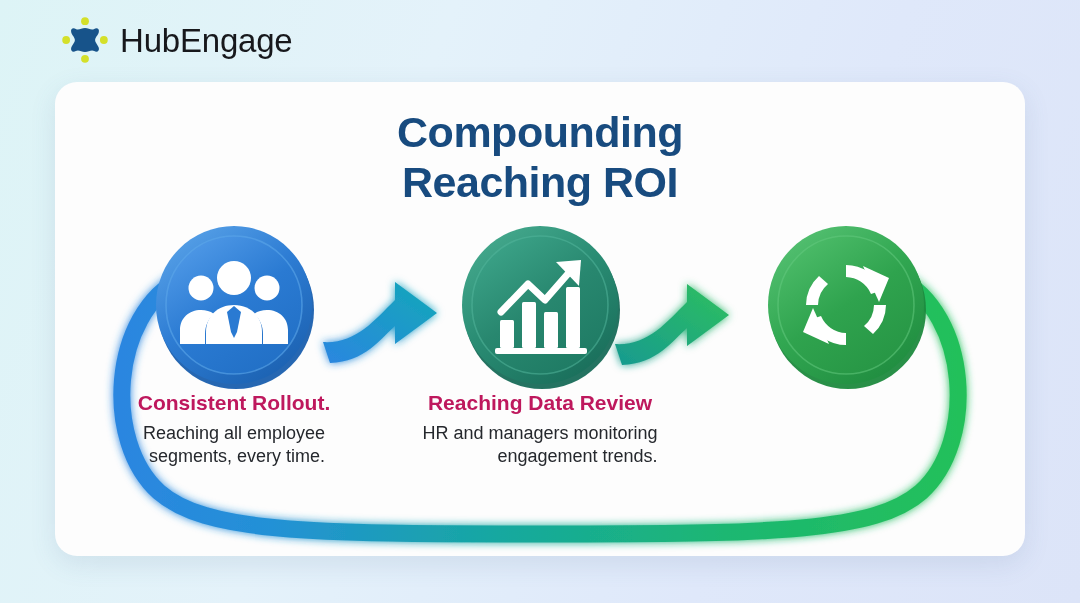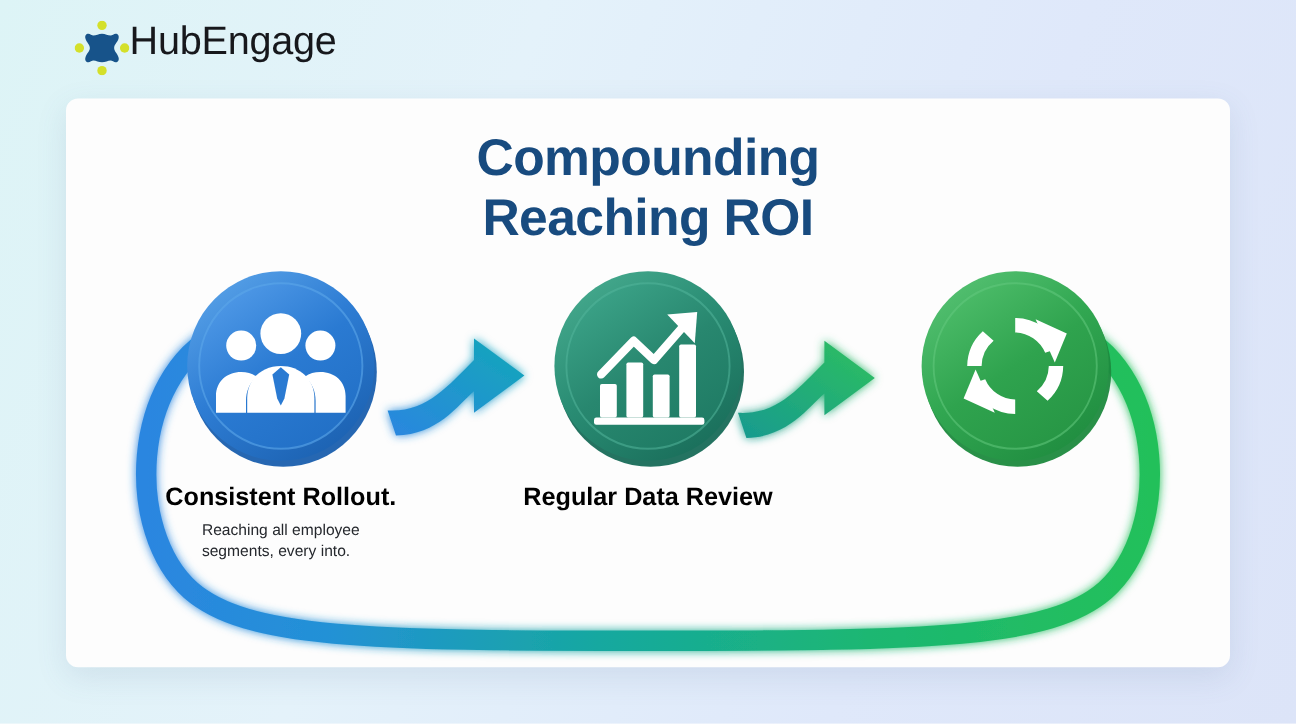--- a/index.html
+++ b/index.html
@@ -14,21 +14,22 @@
     background: linear-gradient(110deg, #ddf4f6 0%, #e4f2fa 35%, #dfe8fa 70%, #dce4f8 100%);
     position: relative;
   }
 
   
   .brand {
     position: absolute;
     left: 62px;
     top: 17px;
     display: flex;
-    align-items: flex-start;
+    align-items: center;
+    gap: 12px;
   }
   .brand-mark {
     width: 46px;
     height: 46px;
     display: block;
   }
   .brand-name {
     font-size: 33px;
     font-weight: 400;
     color: #17181c;
@@ -38,21 +39,21 @@
   }
 
   
   .card {
     position: absolute;
     left: 55px;
     top: 82px;
     width: 970px;
     height: 474px;
     background: #fdfdfd;
-    border-radius: 10px;
+    border-radius: 22px;
     box-shadow: 0 8px 26px rgba(80,105,150,0.13);
     overflow: hidden;
   }
 
   .card-title {
     position: absolute;
     left: 0;
     right: 0;
     top: 26px;
     text-align: center;
@@ -95,33 +96,33 @@
     width: 170px;
     height: 170px;
     position: relative;
   }
   .coin {
     width: 170px;
     height: 170px;
     display: block;
   }
   .step-title {
-    margin-top: 12px;
+    margin-top: 0;
     font-size: 21px;
     font-weight: bold;
-    color: #000000;
+    color: #be185d;
     text-align: center;
     line-height: 1.2;
     white-space: nowrap;
   }
   .step-desc {
     margin-top: 7px;
-    font-size: 13px;
+    font-size: 18px;
     color: #25282d;
-    text-align: left;
+    text-align: right;
     line-height: 1.27;
   }
 </style>
 </head>
 <body>
 
 <div class="brand">
   <svg class="brand-mark" viewBox="0 0 100 100">
     <circle cx="50" cy="9" r="8.5" fill="#d4e02a"></circle>
     <circle cx="50" cy="91" r="8.5" fill="#d4e02a"></circle>
@@ -235,21 +236,21 @@
             <path d="M31 110 c0-12 9-20 21-20 c5 0 9 1 13 4 c-6 5-9 12-9 20 v10 h-25 z"></path>
             <circle cx="118" cy="68" r="12.5"></circle>
             <path d="M139 110 c0-12-9-20-21-20 c-5 0-9 1-13 4 c6 5 9 12 9 20 v10 h25 z"></path>
           </g>
           <path d="M85 86 l7 6 l-4 20 l-3 6 l-3-6 l-4-20 z" fill="#2a7ad2"></path>
         </svg>
       </div>
       <div class="step-title">Consistent Rollout.</div>
       <div class="step-desc">
         <div>Reaching all employee</div>
-        <div>segments, every into.</div>
+        <div>segments, every time.</div>
       </div>
     </div>
 
     <div class="step">
       <div class="coin-wrap">
         <svg class="coin" viewBox="0 0 170 170">
           <defs>
             <linearGradient id="c2base" x1="0.15" y1="0" x2="0.85" y2="1">
               <stop offset="0%" stop-color="#47ab8f"></stop>
               <stop offset="45%" stop-color="#2a8d74"></stop>
@@ -269,21 +270,25 @@
             <rect x="45" y="100" width="14" height="28" rx="1.5"></rect>
             <rect x="67" y="82" width="14" height="46" rx="1.5"></rect>
             <rect x="89" y="92" width="14" height="36" rx="1.5"></rect>
             <rect x="111" y="67" width="14" height="61" rx="1.5"></rect>
             <rect x="40" y="128" width="92" height="6" rx="2"></rect>
             <path d="M46 92 L73 64 L90 80 L118 48" stroke="#ffffff" stroke-width="7" fill="none" stroke-linecap="round" stroke-linejoin="round"></path>
             <path d="M101 42 L126 40 L124 66 Z"></path>
           </g>
         </svg>
       </div>
-      <div class="step-title">Regular Data Review</div>
+      <div class="step-title">Reaching Data Review</div>
+      <div class="step-desc">
+        <div>HR and managers monitoring</div>
+        <div>engagement trends.</div>
+      </div>
     </div>
 
     <div class="step">
       <div class="coin-wrap">
         <svg class="coin" viewBox="0 0 170 170">
           <defs>
             <linearGradient id="c3base" x1="0.15" y1="0" x2="0.85" y2="1">
               <stop offset="0%" stop-color="#57c274"></stop>
               <stop offset="45%" stop-color="#32a852"></stop>
               <stop offset="100%" stop-color="#1e8a3e"></stop>

